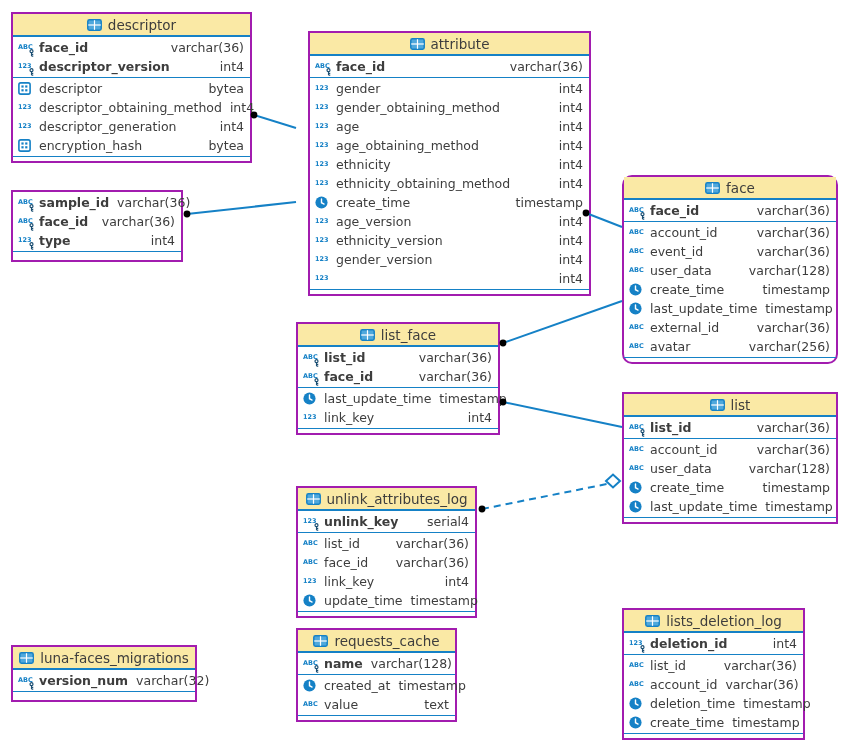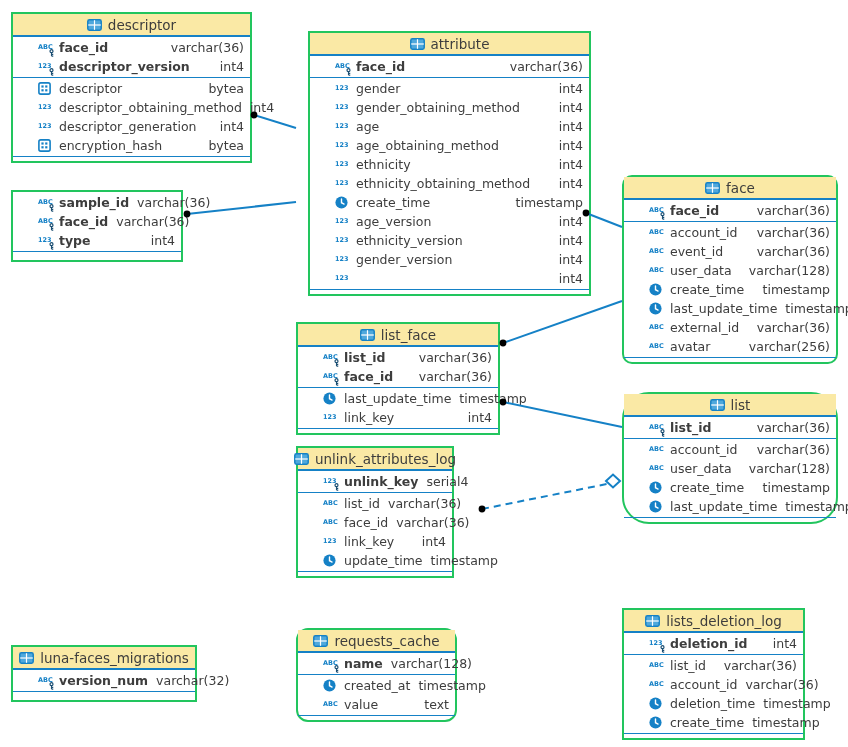--- a/index.html
+++ b/index.html
@@ -1,24 +1,24 @@
 <!DOCTYPE html>
 <html><head>
 <meta charset="utf-8">
 <style>
   html,body{margin:0;padding:0;background:#fff;}
   body{font-family:"DejaVu Sans","Liberation Sans",sans-serif;}
   #canvas{position:relative;width:848px;height:747px;background:#fff;overflow:hidden;}
-  .table-card{position:absolute;background:#fff;border:2px solid #22c55e;box-sizing:border-box;}
+  .table-card{position:absolute;background:#fff;border:2px solid #a21caf;box-sizing:border-box;}
   .t-header{height:21px;background:#FAE9A5;border-bottom:2px solid #1581C6;display:flex;align-items:center;justify-content:center;gap:5px;font-size:13.5px;color:#3D3D3D;}
   .t-keys{padding:1px 0;}
   .t-cols{border-top:1.5px solid #1581C6;padding:1px 0;}
   .t-footer{border-top:1.5px solid #1581C6;height:4px;}
   .t-footer.tall{height:8px;}
-  .row{height:19px;display:flex;align-items:center;padding:0 6px 0 5px;font-size:12.5px;color:#3D3D3D;white-space:nowrap;margin-left:20px;}
+  .row{height:19px;display:flex;align-items:center;padding:0 6px 0 5px;font-size:12.5px;color:#3D3D3D;white-space:nowrap;}
   .row .col-name{margin-left:3px;}
   .row .col-type{margin-left:auto;padding-left:8px;}
   .row.pk .col-name{font-weight:bold;}
   .ic{display:inline-flex;width:18px;min-width:18px;height:14px;position:relative;align-items:center;justify-content:flex-start;}
   .ic-letters{font-size:6.5px;font-weight:bold;color:#1581C6;letter-spacing:0;line-height:1;}
   .key-badge{position:absolute;right:1px;bottom:-2px;width:7px;height:8px;}
   .ic svg{display:block;}
   .edges{position:absolute;left:0;top:0;pointer-events:none;}
   .edge-line{stroke:#1581C6;stroke-width:2;fill:none;}
   .edge-line.dashed{stroke-dasharray:7 5;}
@@ -384,21 +384,21 @@
           <div class="row">
             <span class="ic">
               <span class="ic-letters">123</span>
             </span>
             <span class="col-name">link_key</span>
             <span class="col-type">int4</span>
           </div>
         </div>
         <div class="t-footer"></div>
       </div>
-      <div class="table-card" style="left: 622px; top: 392px; width: 216px; border-radius: 27px;">
+      <div class="table-card" style="left: 622px; top: 392px; width: 216px;">
         <div class="t-header">
           <span class="ic" style="width: 16px; min-width: 16px;">
             <svg width="15" height="12" viewBox="0 0 15 12">
               <rect x="0.8" y="0.8" width="13.4" height="10.4" rx="1.6" fill="#4FA8DC" stroke="#1581C6" stroke-width="1.5"></rect>
               <line x1="1.2" y1="6" x2="13.8" y2="6" stroke="#fff" stroke-width="1.2"></line>
               <line x1="7.5" y1="1.2" x2="7.5" y2="10.8" stroke="#fff" stroke-width="1.2"></line>
             </svg>
           </span>
           <span class="t-title">list</span>
         </div>
@@ -446,21 +446,21 @@
                 <circle cx="6" cy="6" r="5.6" fill="#1581C6"></circle>
                 <path d="M6 2.8 V6.2 L8.4 7.4" stroke="#fff" stroke-width="1.3" fill="none" stroke-linecap="round"></path>
               </svg>
             </span>
             <span class="col-name">last_update_time</span>
             <span class="col-type">timestamp</span>
           </div>
         </div>
         <div class="t-footer"></div>
       </div>
-      <div class="table-card" style="left: 296px; top: 446px; width: 158px;">
+      <div class="table-card" style="left: 296px; top: 486px; width: 181px;">
         <div class="t-header">
           <span class="ic" style="width: 16px; min-width: 16px;">
             <svg width="15" height="12" viewBox="0 0 15 12">
               <rect x="0.8" y="0.8" width="13.4" height="10.4" rx="1.6" fill="#4FA8DC" stroke="#1581C6" stroke-width="1.5"></rect>
               <line x1="1.2" y1="6" x2="13.8" y2="6" stroke="#fff" stroke-width="1.2"></line>
               <line x1="7.5" y1="1.2" x2="7.5" y2="10.8" stroke="#fff" stroke-width="1.2"></line>
             </svg>
           </span>
           <span class="t-title">unlink_attributes_log</span>
         </div>
@@ -505,21 +505,21 @@
                 <circle cx="6" cy="6" r="5.6" fill="#1581C6"></circle>
                 <path d="M6 2.8 V6.2 L8.4 7.4" stroke="#fff" stroke-width="1.3" fill="none" stroke-linecap="round"></path>
               </svg>
             </span>
             <span class="col-name">update_time</span>
             <span class="col-type">timestamp</span>
           </div>
         </div>
         <div class="t-footer"></div>
       </div>
-      <div class="table-card" style="left: 296px; top: 628px; width: 161px; border-radius: 12px;">
+      <div class="table-card" style="left: 296px; top: 628px; width: 161px;">
         <div class="t-header">
           <span class="ic" style="width: 16px; min-width: 16px;">
             <svg width="15" height="12" viewBox="0 0 15 12">
               <rect x="0.8" y="0.8" width="13.4" height="10.4" rx="1.6" fill="#4FA8DC" stroke="#1581C6" stroke-width="1.5"></rect>
               <line x1="1.2" y1="6" x2="13.8" y2="6" stroke="#fff" stroke-width="1.2"></line>
               <line x1="7.5" y1="1.2" x2="7.5" y2="10.8" stroke="#fff" stroke-width="1.2"></line>
             </svg>
           </span>
           <span class="t-title">requests_cache</span>
         </div>

